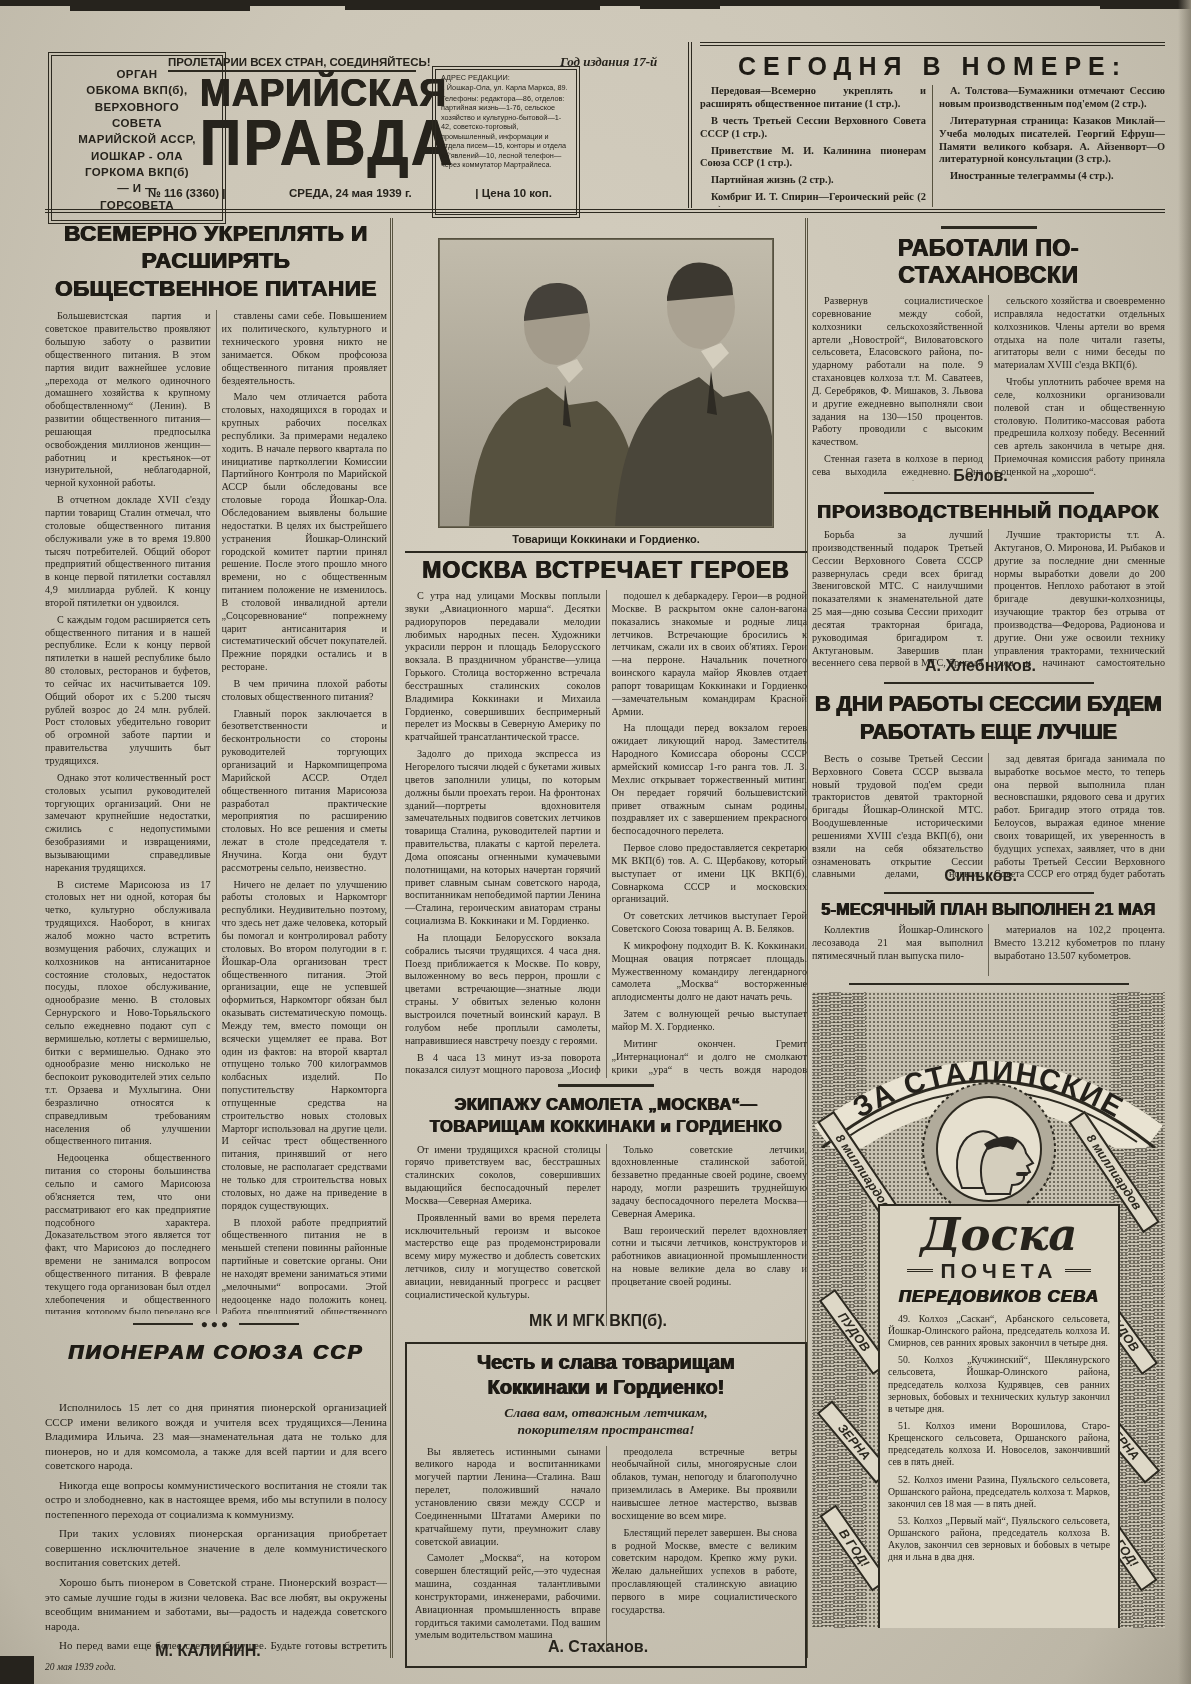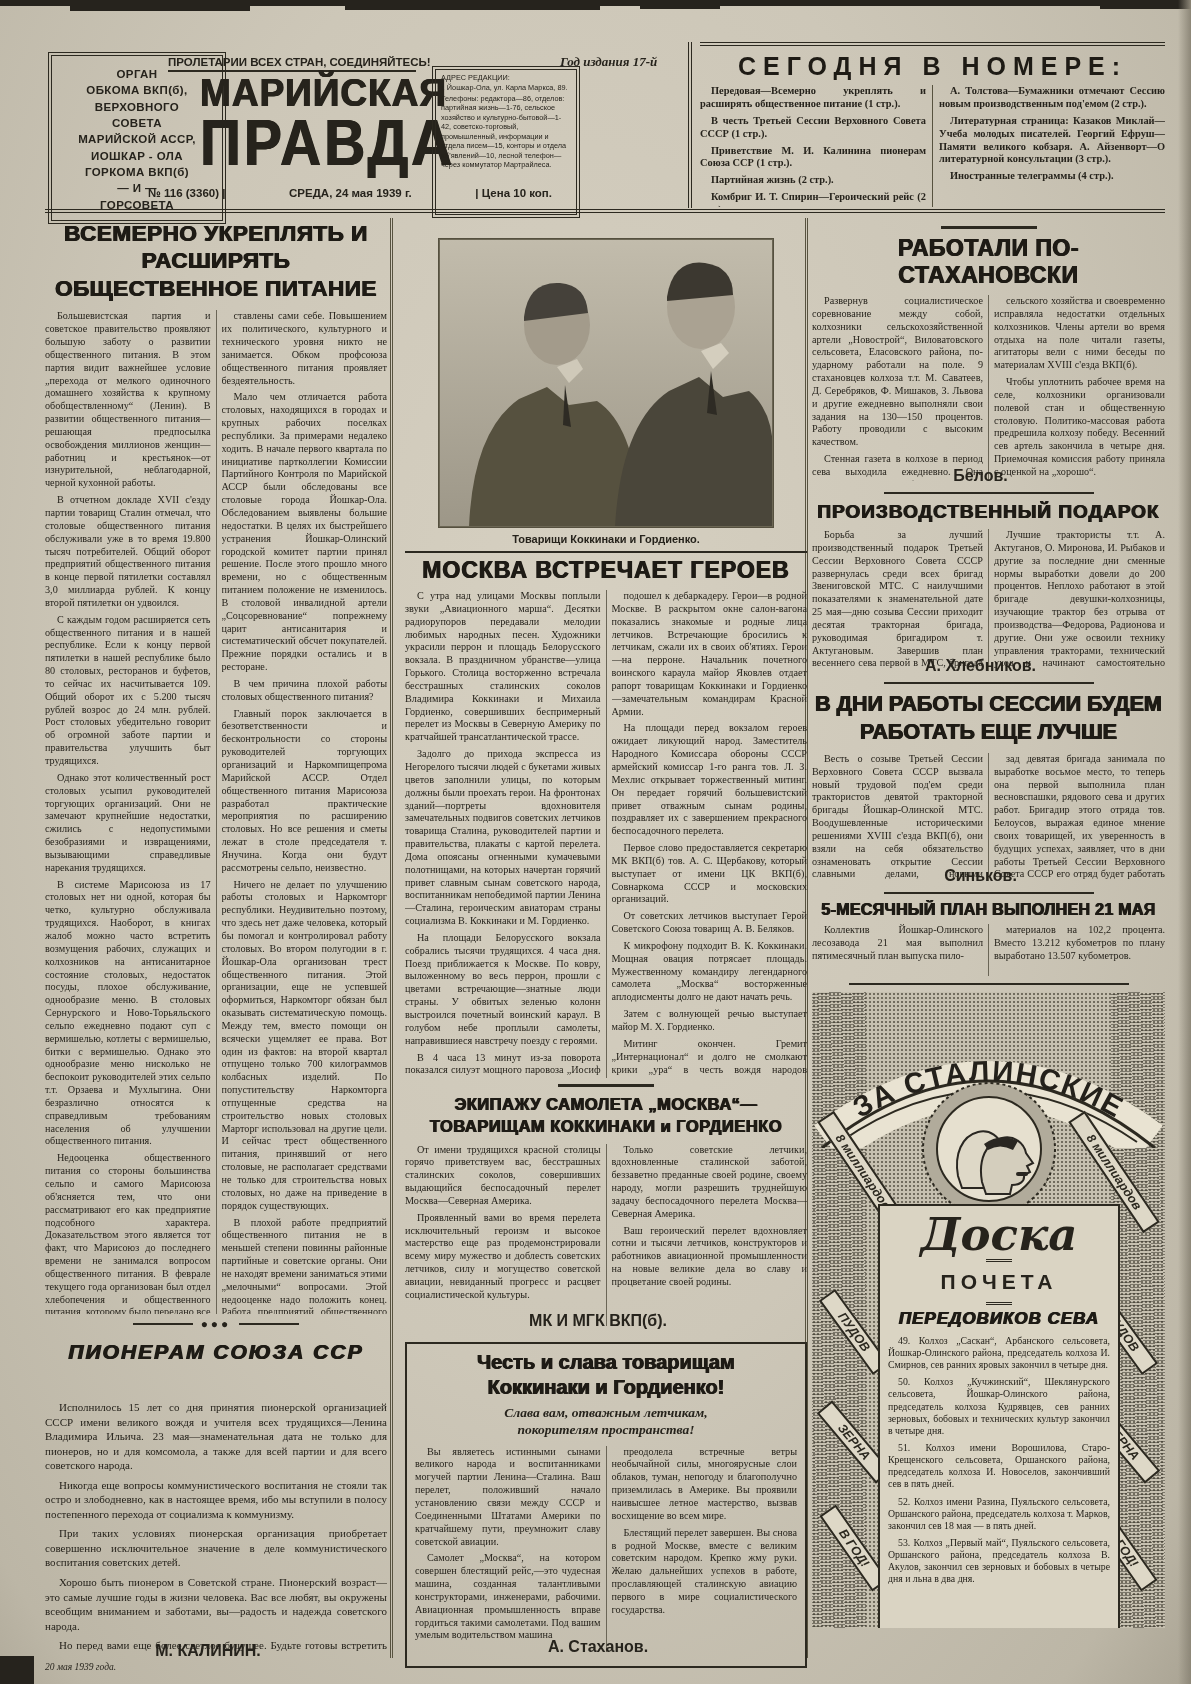--- a/index.html
+++ b/index.html
@@ -92,21 +92,21 @@
   .wheat{position:absolute;top:0;bottom:0;width:54px;opacity:.75;
     background:repeating-linear-gradient(175deg, transparent 0 2px, rgba(44,41,32,.65) 2px 3px);}
   .wheat.left{left:0;} .wheat.right{right:0;}
   .ribbon{position:absolute;background:#ded8c7;border:2px solid #2c2920;color:#2c2920;
     font-family:"Liberation Sans",sans-serif;font-weight:bold;font-style:italic;font-size:12.5px;
     text-align:center;padding:1px 6px;white-space:nowrap;transform-origin:center;}
   .panel{position:absolute;left:66px;top:212px;width:222px;height:412px;background:#dad4c3;
     border:2px solid #2c2920;padding:6px 8px;overflow:hidden;}
   .panel-script{font-family:"DejaVu Serif",serif;font-style:italic;font-weight:bold;font-size:45px;
     text-align:center;line-height:1;}
-  .panel-pocheta{display:flex;align-items:center;justify-content:center;gap:8px;margin:2px 0 4px;flex-direction:column;}
+  .panel-pocheta{display:flex;align-items:center;justify-content:center;gap:8px;margin:2px 0 4px;}
   .panel-pocheta .eq{width:26px;border-top:3px double #2c2920;}
   .panel-pocheta span{font-family:"Liberation Sans",sans-serif;font-weight:bold;font-size:21px;
     letter-spacing:5px;}
   .panel-sub{font-size:17px;font-style:italic;letter-spacing:1px;margin-bottom:6px;}
   .entries{text-align:justify;font-size:9.8px;line-height:1.24;}
   .entries p{margin:0 0 5px;text-indent:10px;}
 </style>
 </head>
 <body>
 
@@ -185,21 +185,21 @@
 
   <div class="block block-left">
     <div class="hl lead-title fat">
       <div>ВСЕМЕРНО УКРЕПЛЯТЬ И РАСШИРЯТЬ</div>
       <div>ОБЩЕСТВЕННОЕ ПИТАНИЕ</div>
     </div>
     <div class="body-cols lead-cols">
       <div class="bcol">
 
       <p>Большевистская партия и советское правительство проявляют большую заботу о развитии общественного питания. В этом партия видит важнейшее условие „перехода от мелкого одиночного домашнего хозяйства к крупному обобществленному“ (Ленин). В развитии общественного питания—решающая предпосылка освобождения миллионов женщин—работниц и крестьянок—от изнурительной, неблагодарной, черной кухонной работы.</p>
-          <p>В отчетном докладе XVII с'езду партии товарищ Сталин отмечал, что столовые общественного питания обслуживали уже в то время 19.800 тысяч потребителей. Общий оборот предприятий общественного питания в конце первой пятилетки составлял 3,0 миллиарда рублей. К концу второй пятилетки он удвоился.</p>
+          <p>В отчетном докладе XVII с'езду партии товарищ Сталин отмечал, что столовые общественного питания обслуживали уже в то время 19.800 тысяч потребителей. Общий оборот предприятий общественного питания в конце первой пятилетки составлял 4,9 миллиарда рублей. К концу второй пятилетки он удвоился.</p>
           <p>С каждым годом расширяется сеть общественного питания и в нашей республике. Если к концу первой пятилетки в нашей республике было 80 столовых, ресторанов и буфетов, то сейчас их насчитывается 109. Общий оборот их с 5.200 тысяч рублей возрос до 24 млн. рублей. Рост столовых убедительно говорит об огромной заботе партии и правительства улучшить быт трудящихся.</p>
           <p>Однако этот количественный рост столовых усыпил руководителей торгующих организаций. Они не замечают крупнейшие недостатки, сжились с недопустимыми безобразиями и извращениями, вызывающими справедливые нарекания трудящихся.</p>
           <p>В системе Марисоюза из 17 столовых нет ни одной, которая бы четко, культурно обслуживала трудящихся. Наоборот, в книгах жалоб можно часто встретить возмущения рабочих, служащих и колхозников на антисанитарное состояние столовых, недостаток посуды, плохое обслуживание, однообразие меню. В столовых Сернурского и Ново-Торьяльского сельпо ежедневно подают суп с вермишелью, котлеты с вермишелью, битки с вермишелью. Однако это однообразие меню нисколько не беспокоит руководителей этих сельпо т.т. Орзаева и Мухлыгина. Они безразлично относятся к справедливым требованиям населения об улучшении общественного питания.</p>
           <p>Недооценка общественного питания со стороны большинства сельпо и самого Марисоюза об'ясняется тем, что они рассматривают его как предприятие подсобного характера. Доказательством этого является тот факт, что Марисоюз до последнего времени не занимался вопросом общественного питания. В феврале текущего года организован был отдел хлебопечения и общественного питания, которому было передано все руководство этим делом.</p>
         </div>
       <div class="colrule"></div>
       <div class="bcol">
 
       <p>ставлены сами себе. Повышением их политического, культурного и технического уровня никто не занимается. Обком профсоюза общественного питания проявляет бездеятельность.</p>
           <p>Мало чем отличается работа столовых, находящихся в городах и крупных рабочих поселках республики. За примерами недалеко ходить. В начале первого квартала по инициативе партколлегии Комиссии Партийного Контроля по Марийской АССР были обследованы все столовые города Йошкар-Ола. Обследованием выявлены большие недостатки. В целях их быстрейшего устранения Йошкар-Олинский городской комитет партии принял решение. После этого прошло много времени, но с общественным питанием положение не изменилось. В столовой инвалидной артели „Соцсоревнование“ попрежнему царит антисанитария и систематический обсчет покупателей. Прежние порядки остались и в ресторане.</p>

